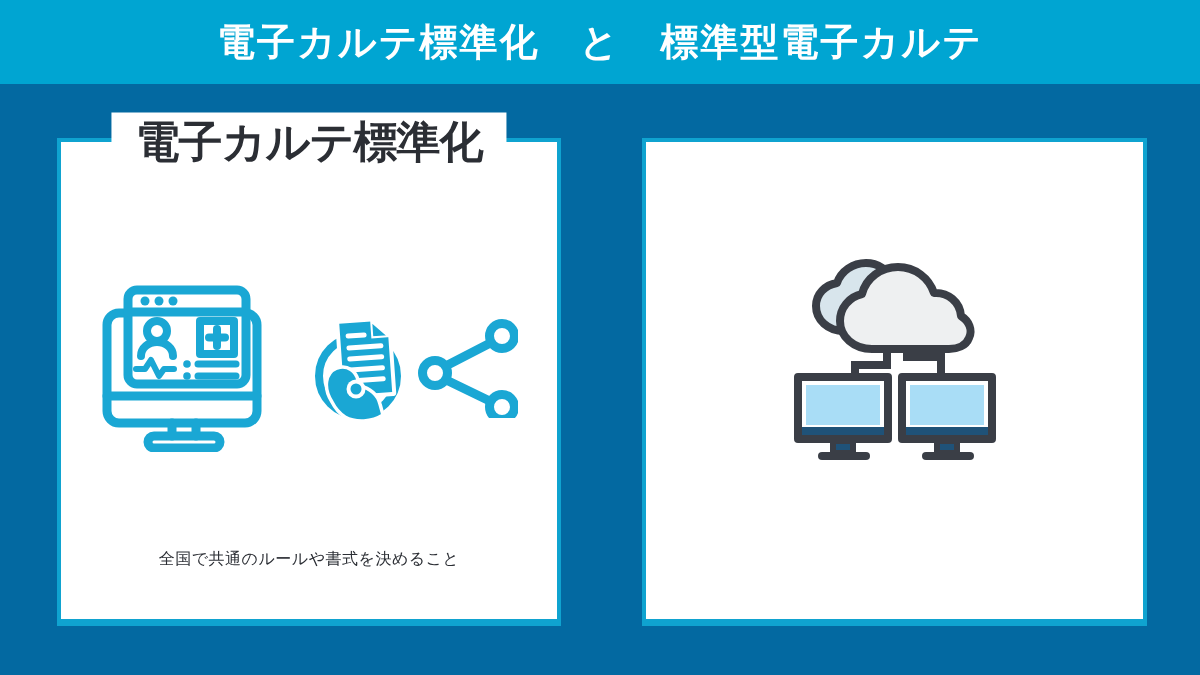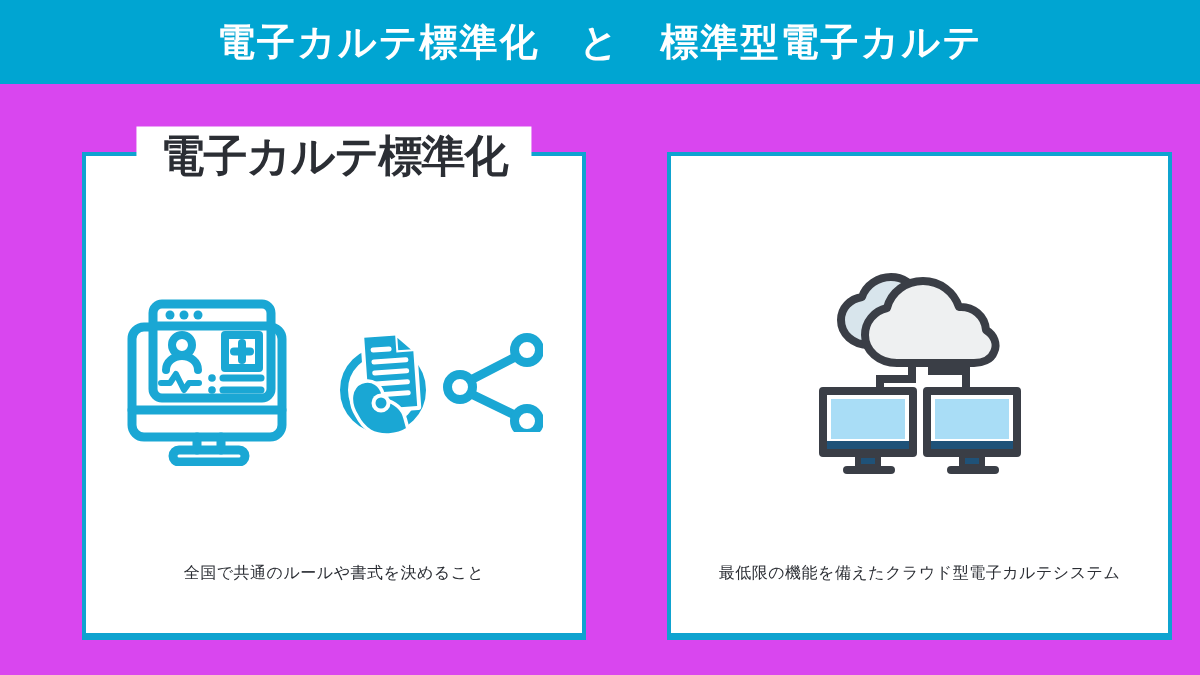--- a/index.html
+++ b/index.html
@@ -1,25 +1,25 @@
 <!DOCTYPE html>
 <html><head>
 <meta charset="utf-8">
 <style>
   * { margin:0; padding:0; box-sizing:border-box; }
   html,body { width:1200px; height:675px; background:#ffffff;
     font-family:"Liberation Sans","DejaVu Sans",sans-serif; overflow:hidden; }
-  .stage { position:relative; width:1200px; height:675px; background:#d946ef; }
+  .stage { position:relative; width:1200px; height:675px; background:#0369a1; }
 
   .banner { position:absolute; top:0; left:0; width:1200px; height:84px;
     background:#00a5d2; display:flex; align-items:center; justify-content:center; }
   .banner-title { color:#ffffff; font-size:38px; font-weight:bold; letter-spacing:2px; white-space:nowrap; }
 
-  .panel { position:absolute; top:152px; height:488px; background:#ffffff;
-    border:4px solid #0fa3d0; border-bottom-width:7px;margin-left:25px; }
+  .panel { position:absolute; top:138px; height:488px; background:#ffffff;
+    border:4px solid #0fa3d0; border-bottom-width:7px; }
   .panel-left  { left:57px;  width:504px; }
   .panel-right { left:642px; width:505px; }
 
   .panel-title { position:absolute; top:0; left:50%; transform:translate(-50%,-50%);
     background:#ffffff; padding:0 24px; font-size:44px; font-weight:bold;
     color:#2b2e34; letter-spacing:-1px; white-space:nowrap; }
 
   .icons-row { position:absolute; left:0; right:0; display:flex;
     justify-content:center; align-items:center; transform:translateY(-50%); }
   .panel-left  .icons-row { top:226px; }
@@ -143,16 +143,15 @@
           <rect x="110" y="132" width="90" height="62" fill="#ffffff" stroke="#3a3e46" stroke-width="8" stroke-linejoin="round"></rect>
           <rect x="118" y="140" width="74" height="40" fill="#a9ddf6"></rect>
           <rect x="114" y="182" width="82" height="8" fill="#1f5278"></rect>
           <rect x="145" y="196" width="20" height="12" fill="#1f5278" stroke="#3a3e46" stroke-width="6"></rect>
           <rect x="130" y="207" width="52" height="8" rx="4" fill="#3a3e46"></rect>
         </g>
       </svg>
 
     </div>
 
-    <div class="panel-caption">最低限の機能を備えたクラウド型電子カルテシステム</div>
   </section>
 
 </div>
 
 </body></html>

